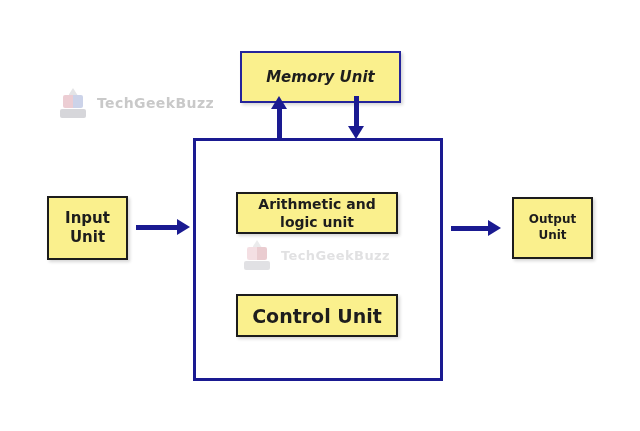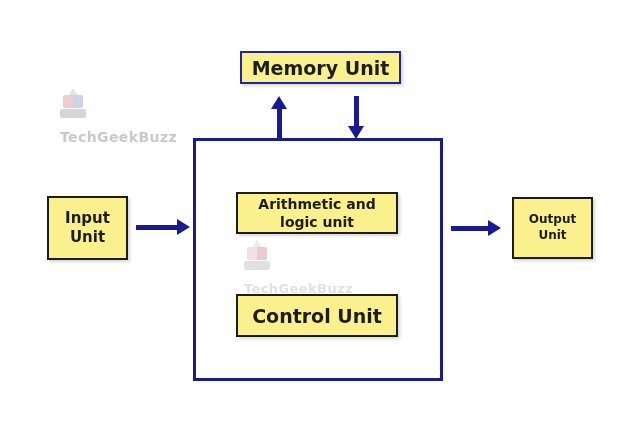--- a/index.html
+++ b/index.html
@@ -21,21 +21,21 @@
     align-items: center;
     justify-content: center;
     text-align: center;
     font-weight: 700;
     color: #1d1d1d;
     box-shadow: 2px 2px 3px rgba(0,0,0,0.16);
   }
   .border-dark { border: 2px solid #1c1c1c; }
   .border-navy { border: 2px solid #24249B; }
 
-  .box-memory  { left: 240px; top: 51px;  width: 161px; height: 33px; font-size: 19px; }
+  .box-memory  { left: 240px; top: 51px;  width: 161px; height: 52px; font-size: 15px; font-style: italic; }
   .box-input   { left: 47px;  top: 196px; width: 81px;  height: 64px; font-size: 15px; line-height: 1.3; }
   .box-output  { left: 512px; top: 197px; width: 81px;  height: 62px; font-size: 12px; line-height: 1.3; }
   .box-alu     { left: 236px; top: 184px; width: 162px; height: 42px; font-size: 14px; line-height: 1.3; margin-top: 8px; }
   .box-control { left: 236px; top: 294px; width: 162px; height: 43px; font-size: 19px; }
 
   .box-input span  { display: inline-block; width: 60px; }
   .box-output span { display: inline-block; width: 64px; }
   .box-alu span    { display: inline-block; width: 132px; }
 
   
@@ -79,21 +79,21 @@
     border-top: 13px solid #1A1A91;
     border-left: 8px solid transparent;
     border-right: 8px solid transparent;
   }
   .arrow-input  { left: 136px; top: 219px; width: 54px; }
   .arrow-output { left: 451px; top: 220px; width: 50px; }
   .arrow-up     { left: 270px; top: 96px;  height: 43px; }
   .arrow-down   { left: 347px; top: 96px;  height: 43px; }
 
   
-  .wm { position: absolute; display: flex; gap: 11px; flex-direction: column; }
+  .wm { position: absolute; display: flex; align-items: center; gap: 11px; }
   .wm-topleft { left: 60px; top: 88px; }
   .wm-center  { left: 244px; top: 240px; opacity: 0.72; }
   .wm-text {
     font-weight: 700; font-size: 14px; color: #c9c9c9; letter-spacing: 0.4px;
   }
   .wm-center .wm-text { font-size: 13px; color: #d6d6d8; }
   .wm-logo { width: 26px; height: 30px; }
   .wm-logo .antenna {
     width: 9px; height: 7px; margin: 0 auto;
     background: #e4e4e6;

